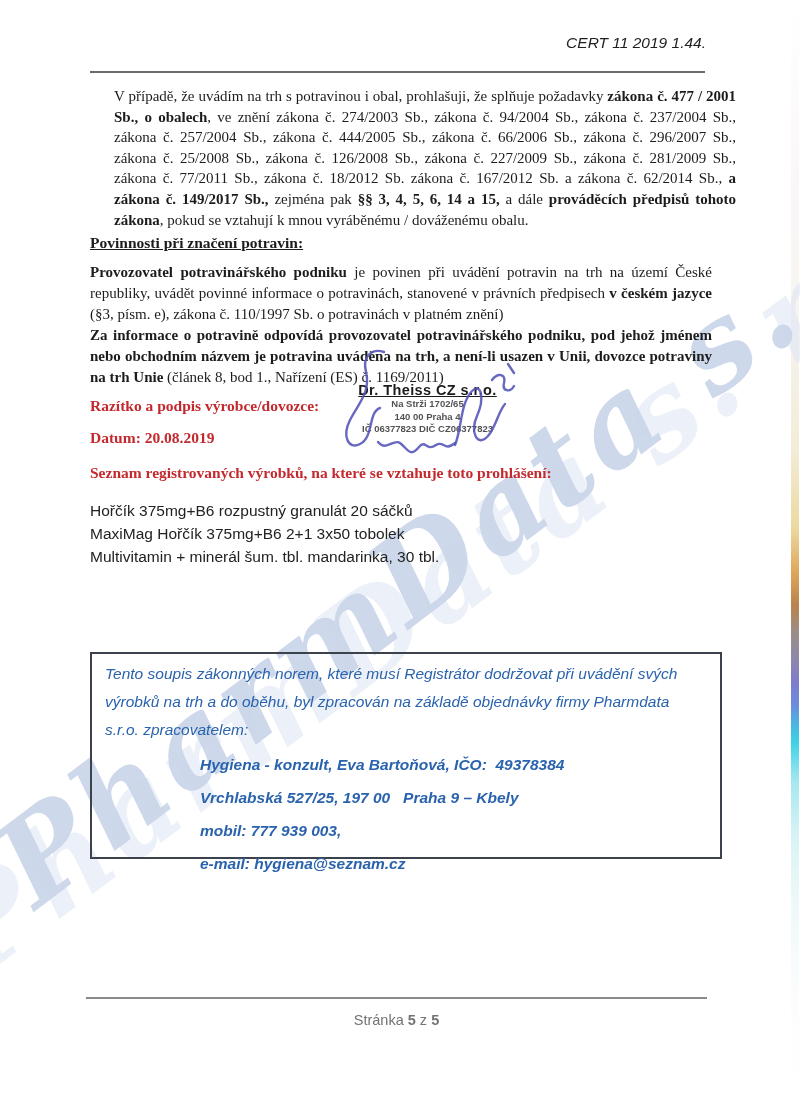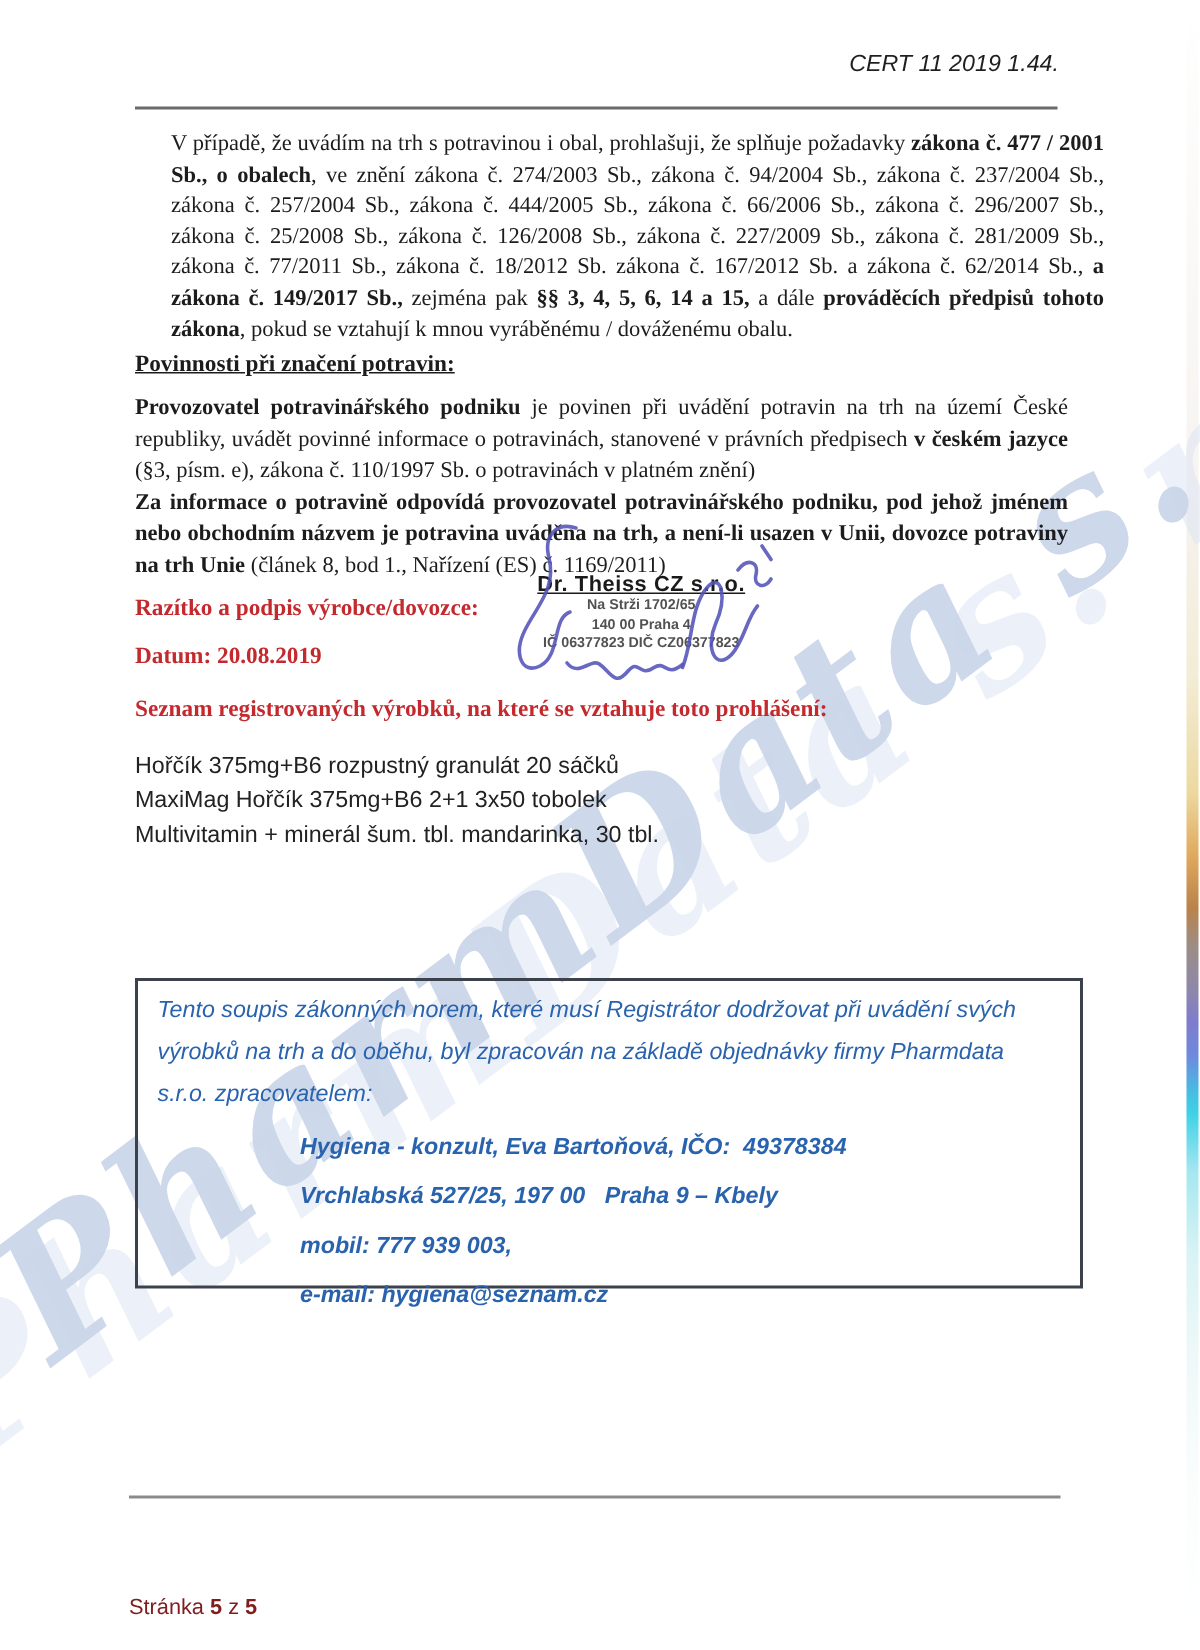--- a/index.html
+++ b/index.html
@@ -62,22 +62,22 @@
 
   .info-box{position:absolute;left:90px;top:652px;width:602px;height:176px;
     border:2px solid #3c424c;padding:6px 13px 21px 13px;
     font-family:"Liberation Sans", sans-serif;font-style:italic;color:#2a63ad;}
   .box-intro{margin:0;font-size:15.5px;line-height:28px;white-space:pre-wrap;}
   .box-line{font-weight:bold;font-size:15.5px;line-height:21px;margin-left:95px;
     white-space:pre-wrap;}
   .box-line-first{margin-top:10px;}
   .box-line-rest{margin-top:12px;}
 
-  .footer{position:absolute;left:86px;top:1064px;width:621px;text-align:left;
-    font-family:"Liberation Sans", sans-serif;font-size:14.5px;color:#7f1d1d;white-space:pre;}
+  .footer{position:absolute;left:86px;top:1012px;width:621px;text-align:center;
+    font-family:"Liberation Sans", sans-serif;font-size:14.5px;color:#737373;white-space:pre;}
 </style>
 </head>
 <body>
 
 <div class="page">
 
   <div class="artifact-strip"></div>
 
   <div class="watermark-echo">PharmData s. r. o.</div>
   <div class="watermark">PharmData s. r. o.</div>

